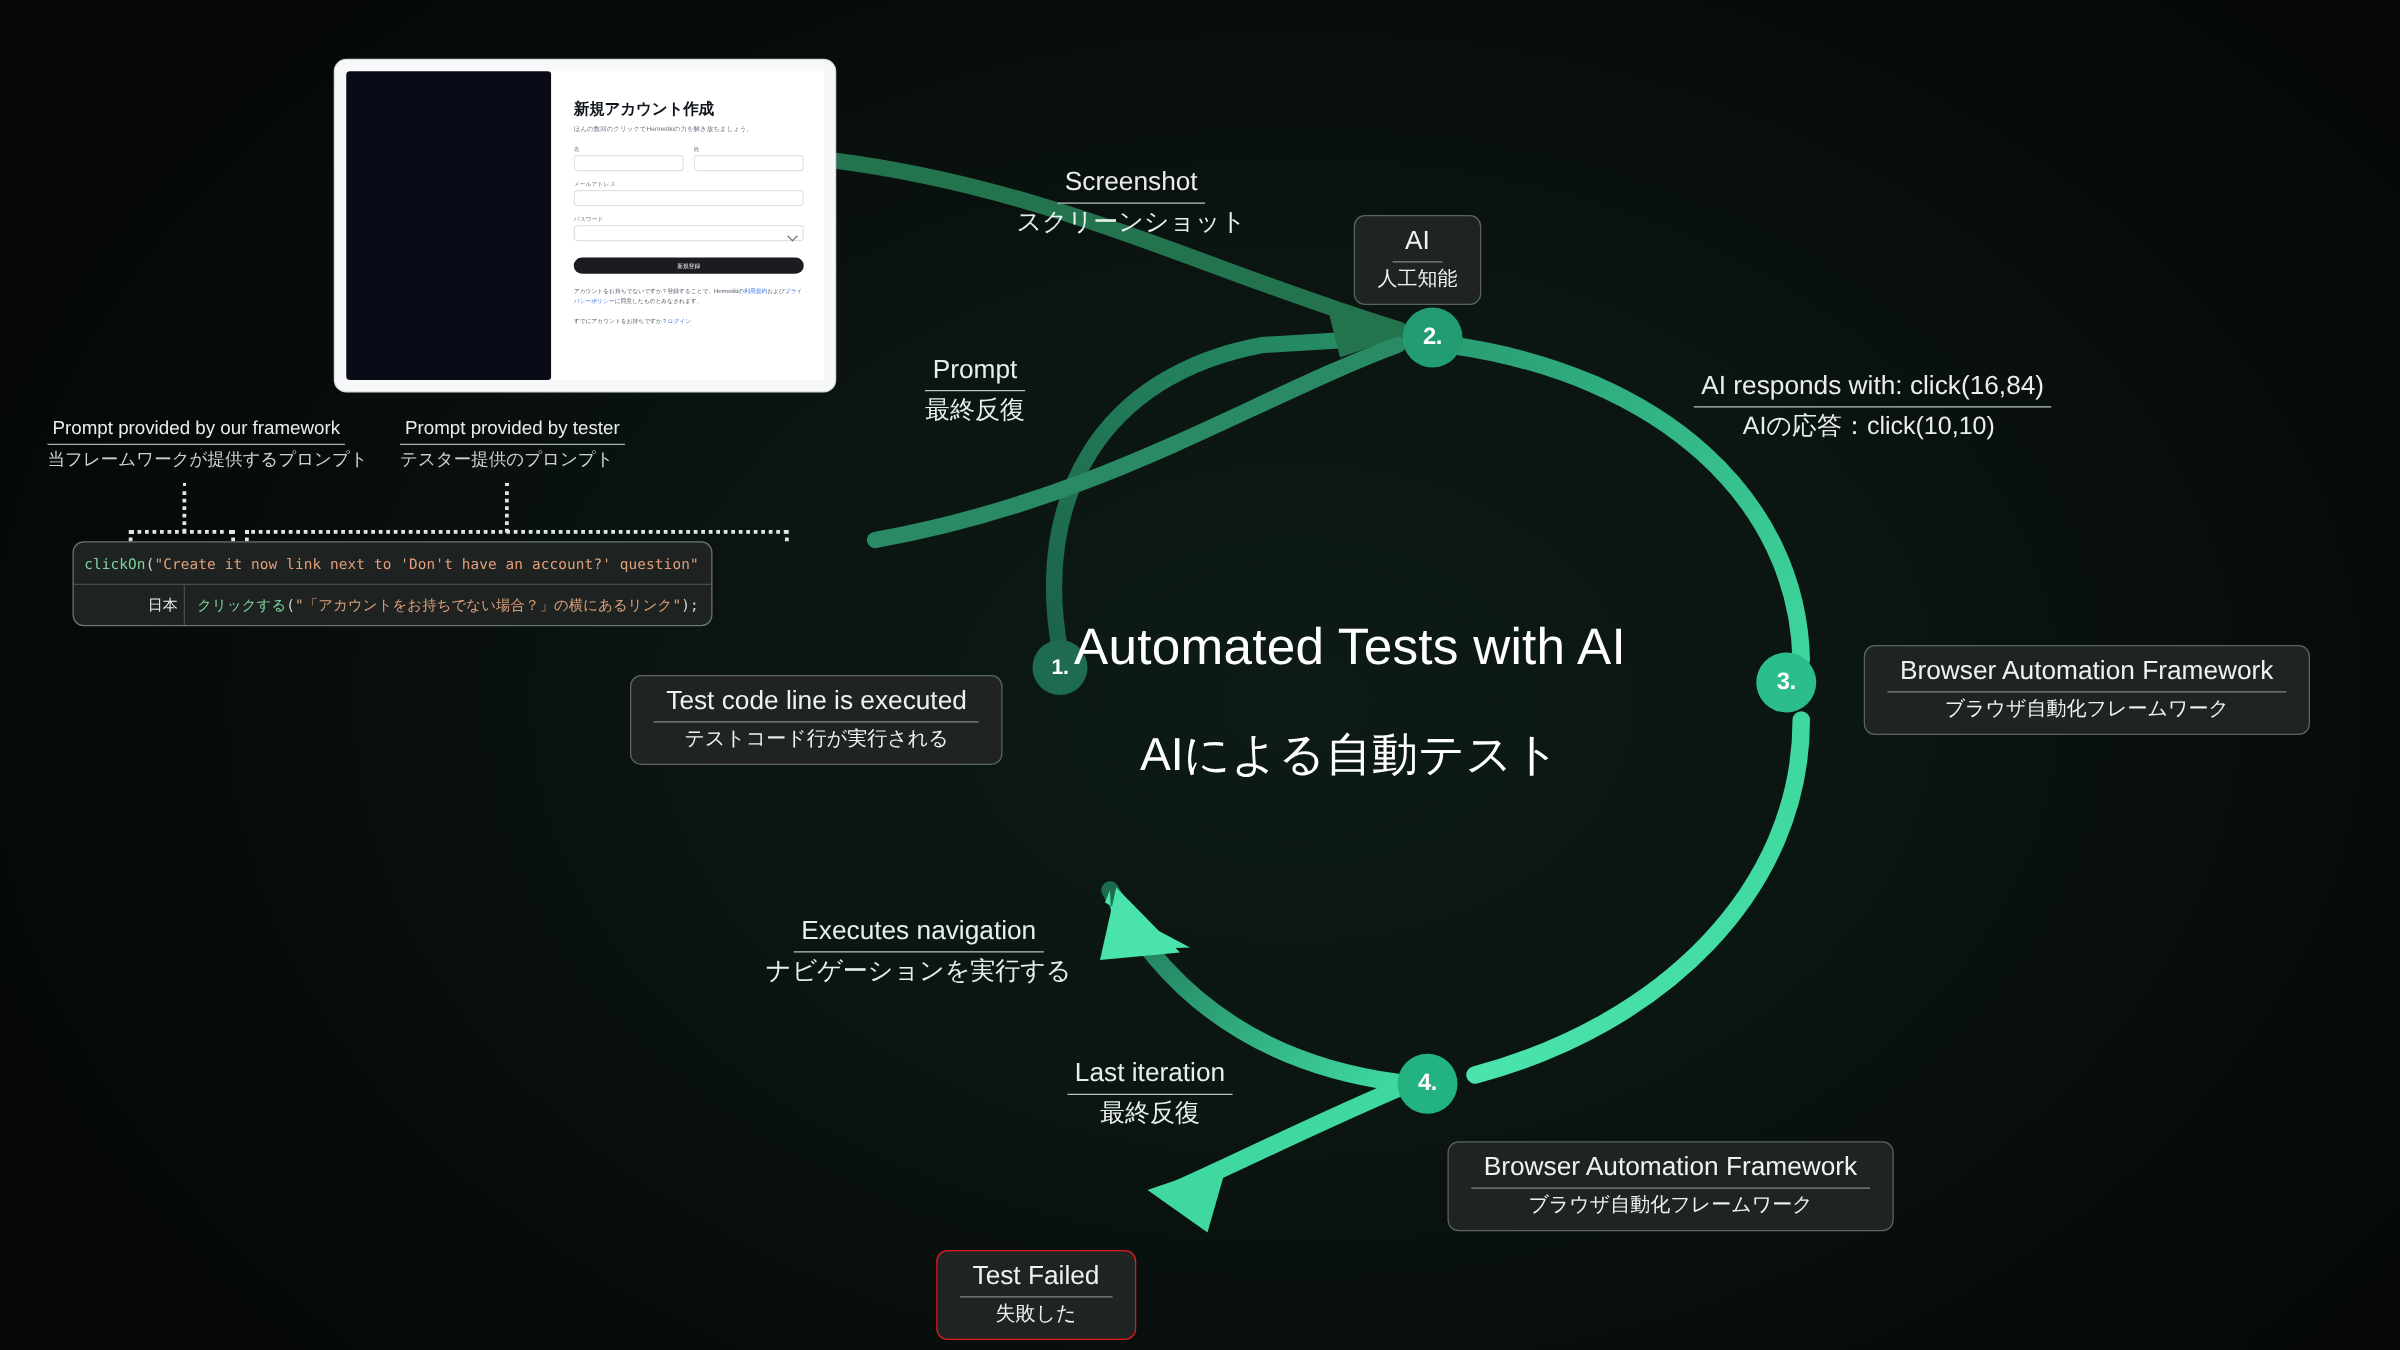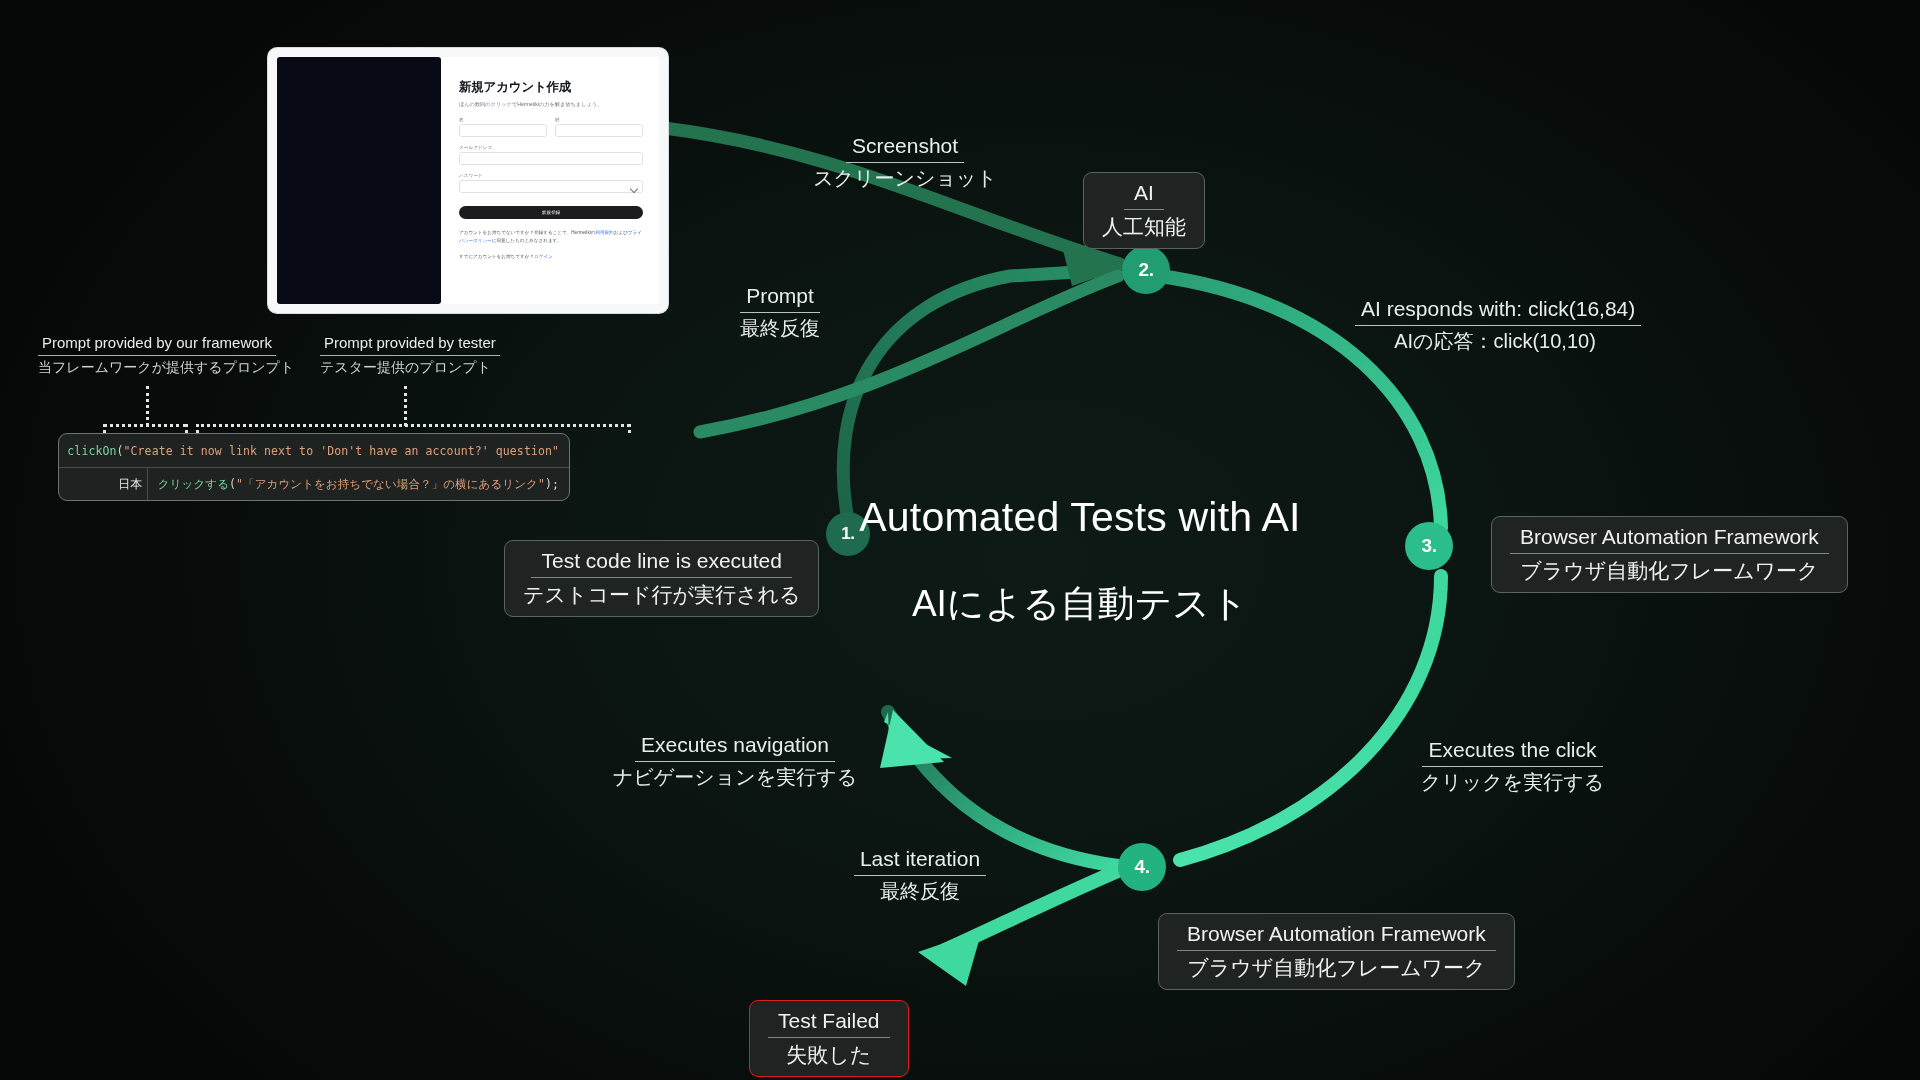--- a/index.html
+++ b/index.html
@@ -102,21 +102,21 @@
     white-space: nowrap;
   }
   .chip .en {
     font-size: 21px;
     display: inline-block;
     padding: 0 10px 5px 10px;
     border-bottom: 1px solid #7e8885;
     line-height: 1.1;
   }
   .chip .ja {
-    font-size: 21px;
+    font-size: 16px;
     display: block;
     padding-top: 5px;
     line-height: 1.1;
   }
   .chip.failed { border-color: #e01b1b; }
   .chip.passed { border-color: #17d417; }
 
   
   .dotline {
     position: absolute;
@@ -356,24 +356,20 @@
   <div class="labelpair" style="left:700px; top:284px; width:160px;">
     <span class="en">Prompt</span>
     <span class="ja">最終反復</span>
   </div>
 
   <div class="labelpair" style="left:1355px; top:297px; width:280px;">
     <span class="en">AI responds with: click(16,84)</span>
     <span class="ja">AIの応答：click(10,10)</span>
   </div>
 
-  <div class="labelpair" style="left:1405px; top:738px; width:215px;">
-    <span class="en">Executes the click</span>
-    <span class="ja">クリックを実行する</span>
-  </div>
 
   <div class="labelpair" style="left:835px; top:847px; width:170px;">
     <span class="en">Last iteration</span>
     <span class="ja">最終反復</span>
   </div>
 
   <div class="labelpair" style="left:610px; top:733px; width:250px;">
     <span class="en">Executes navigation</span>
     <span class="ja">ナビゲーションを実行する</span>
   </div>

